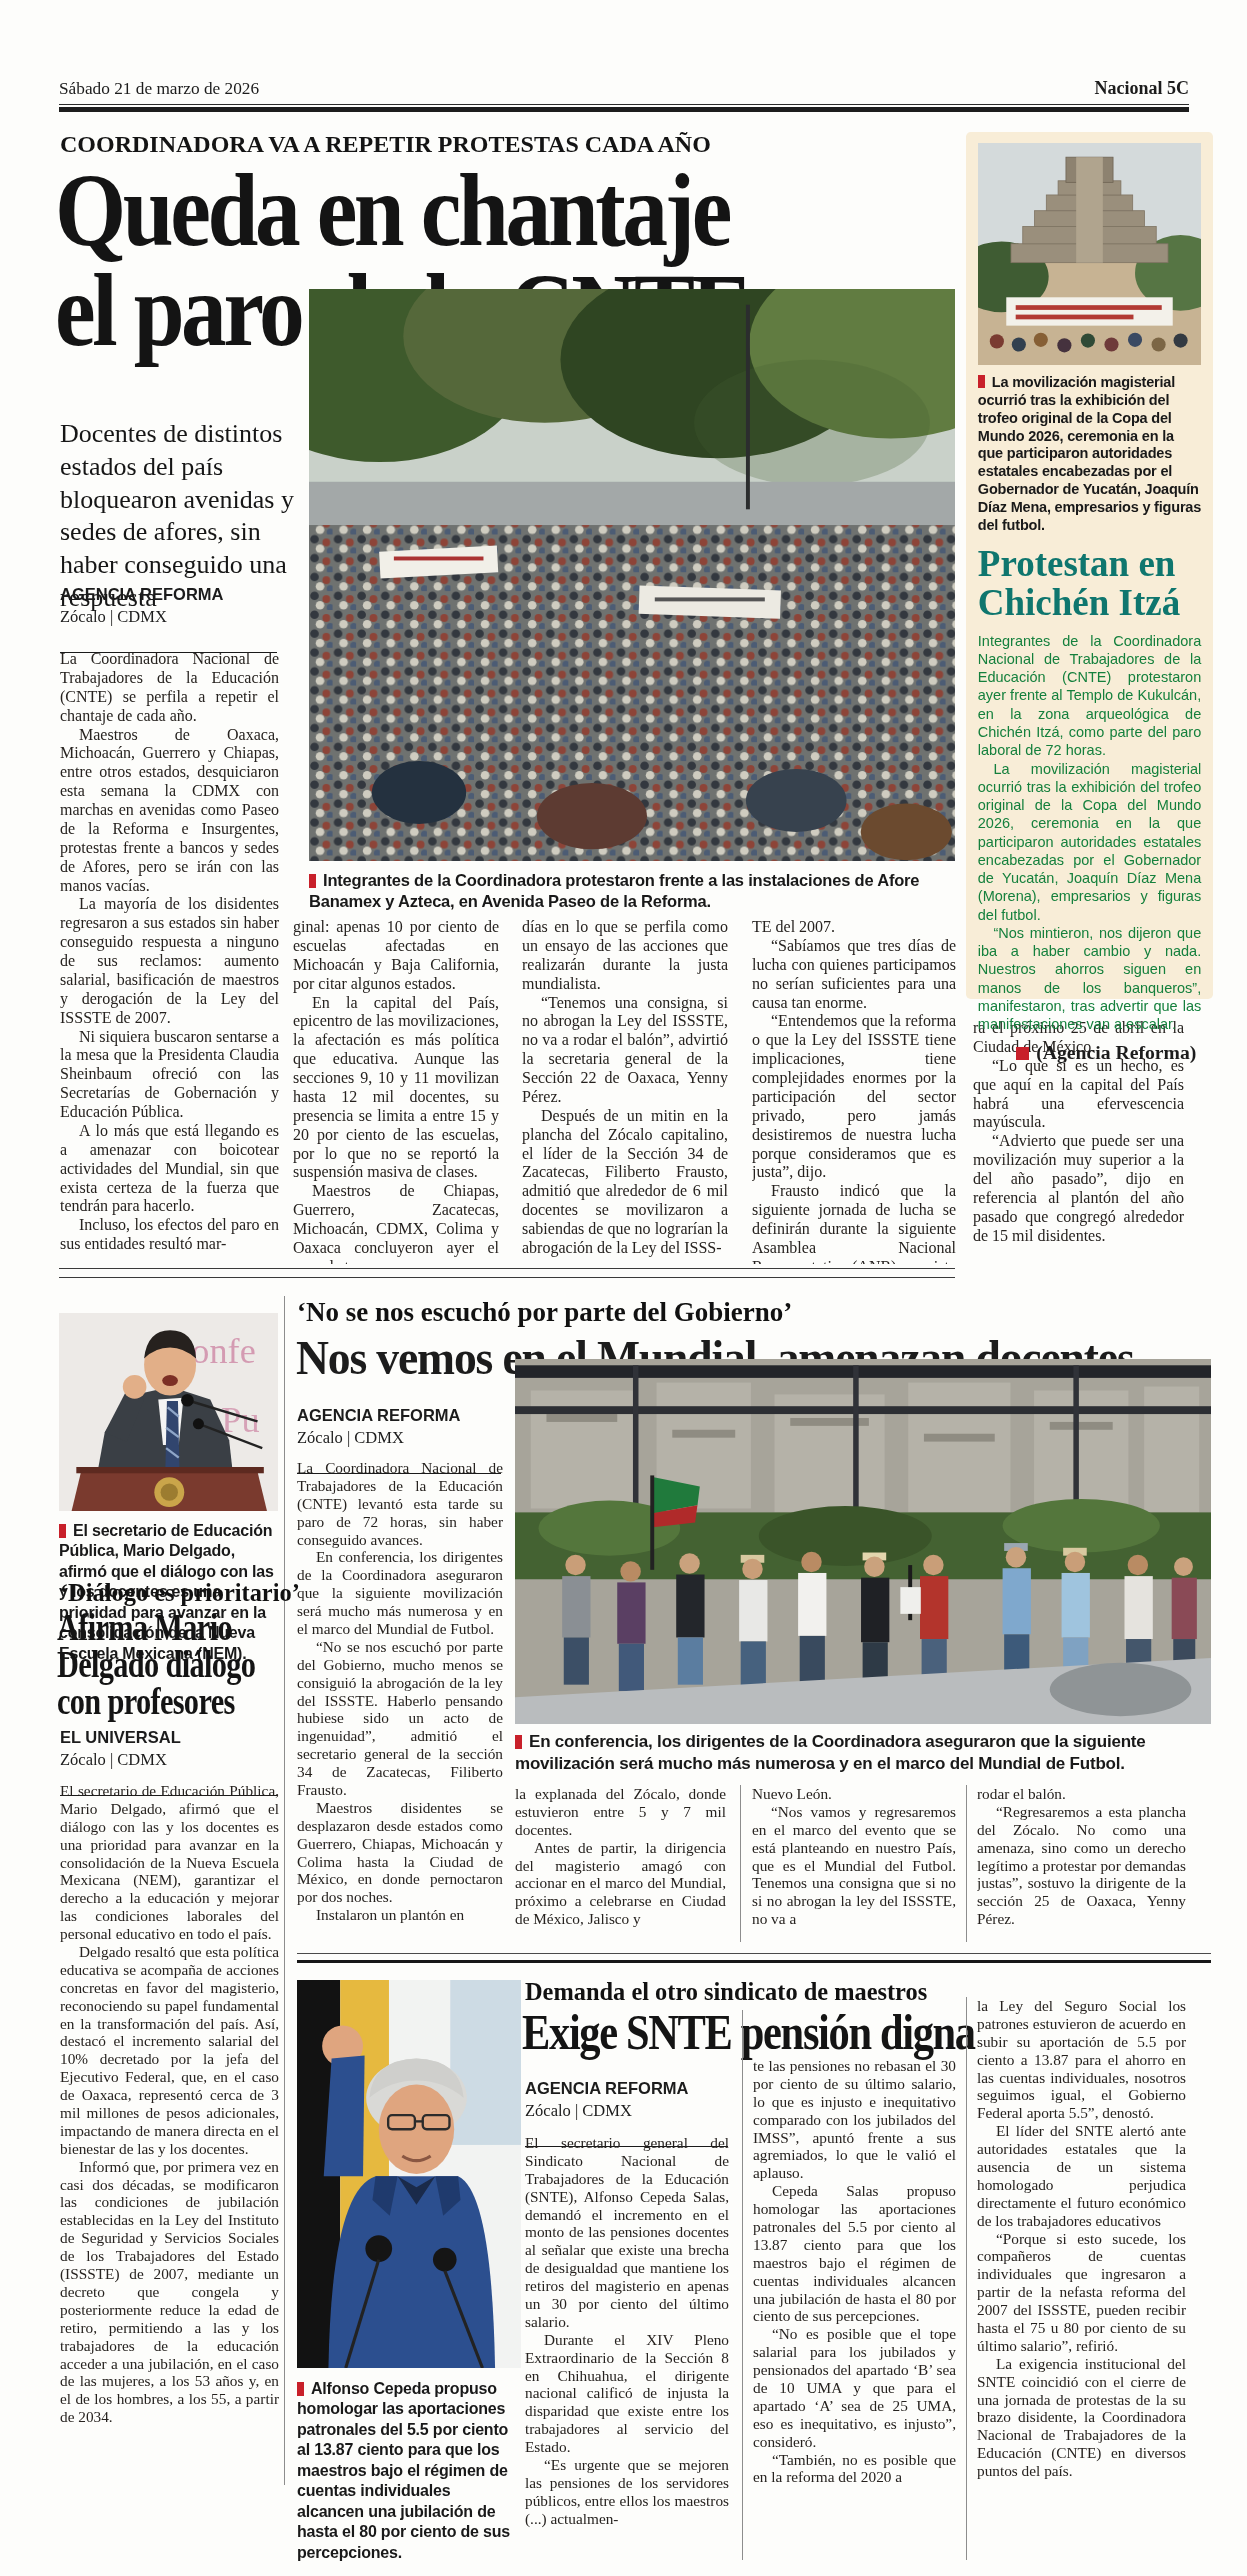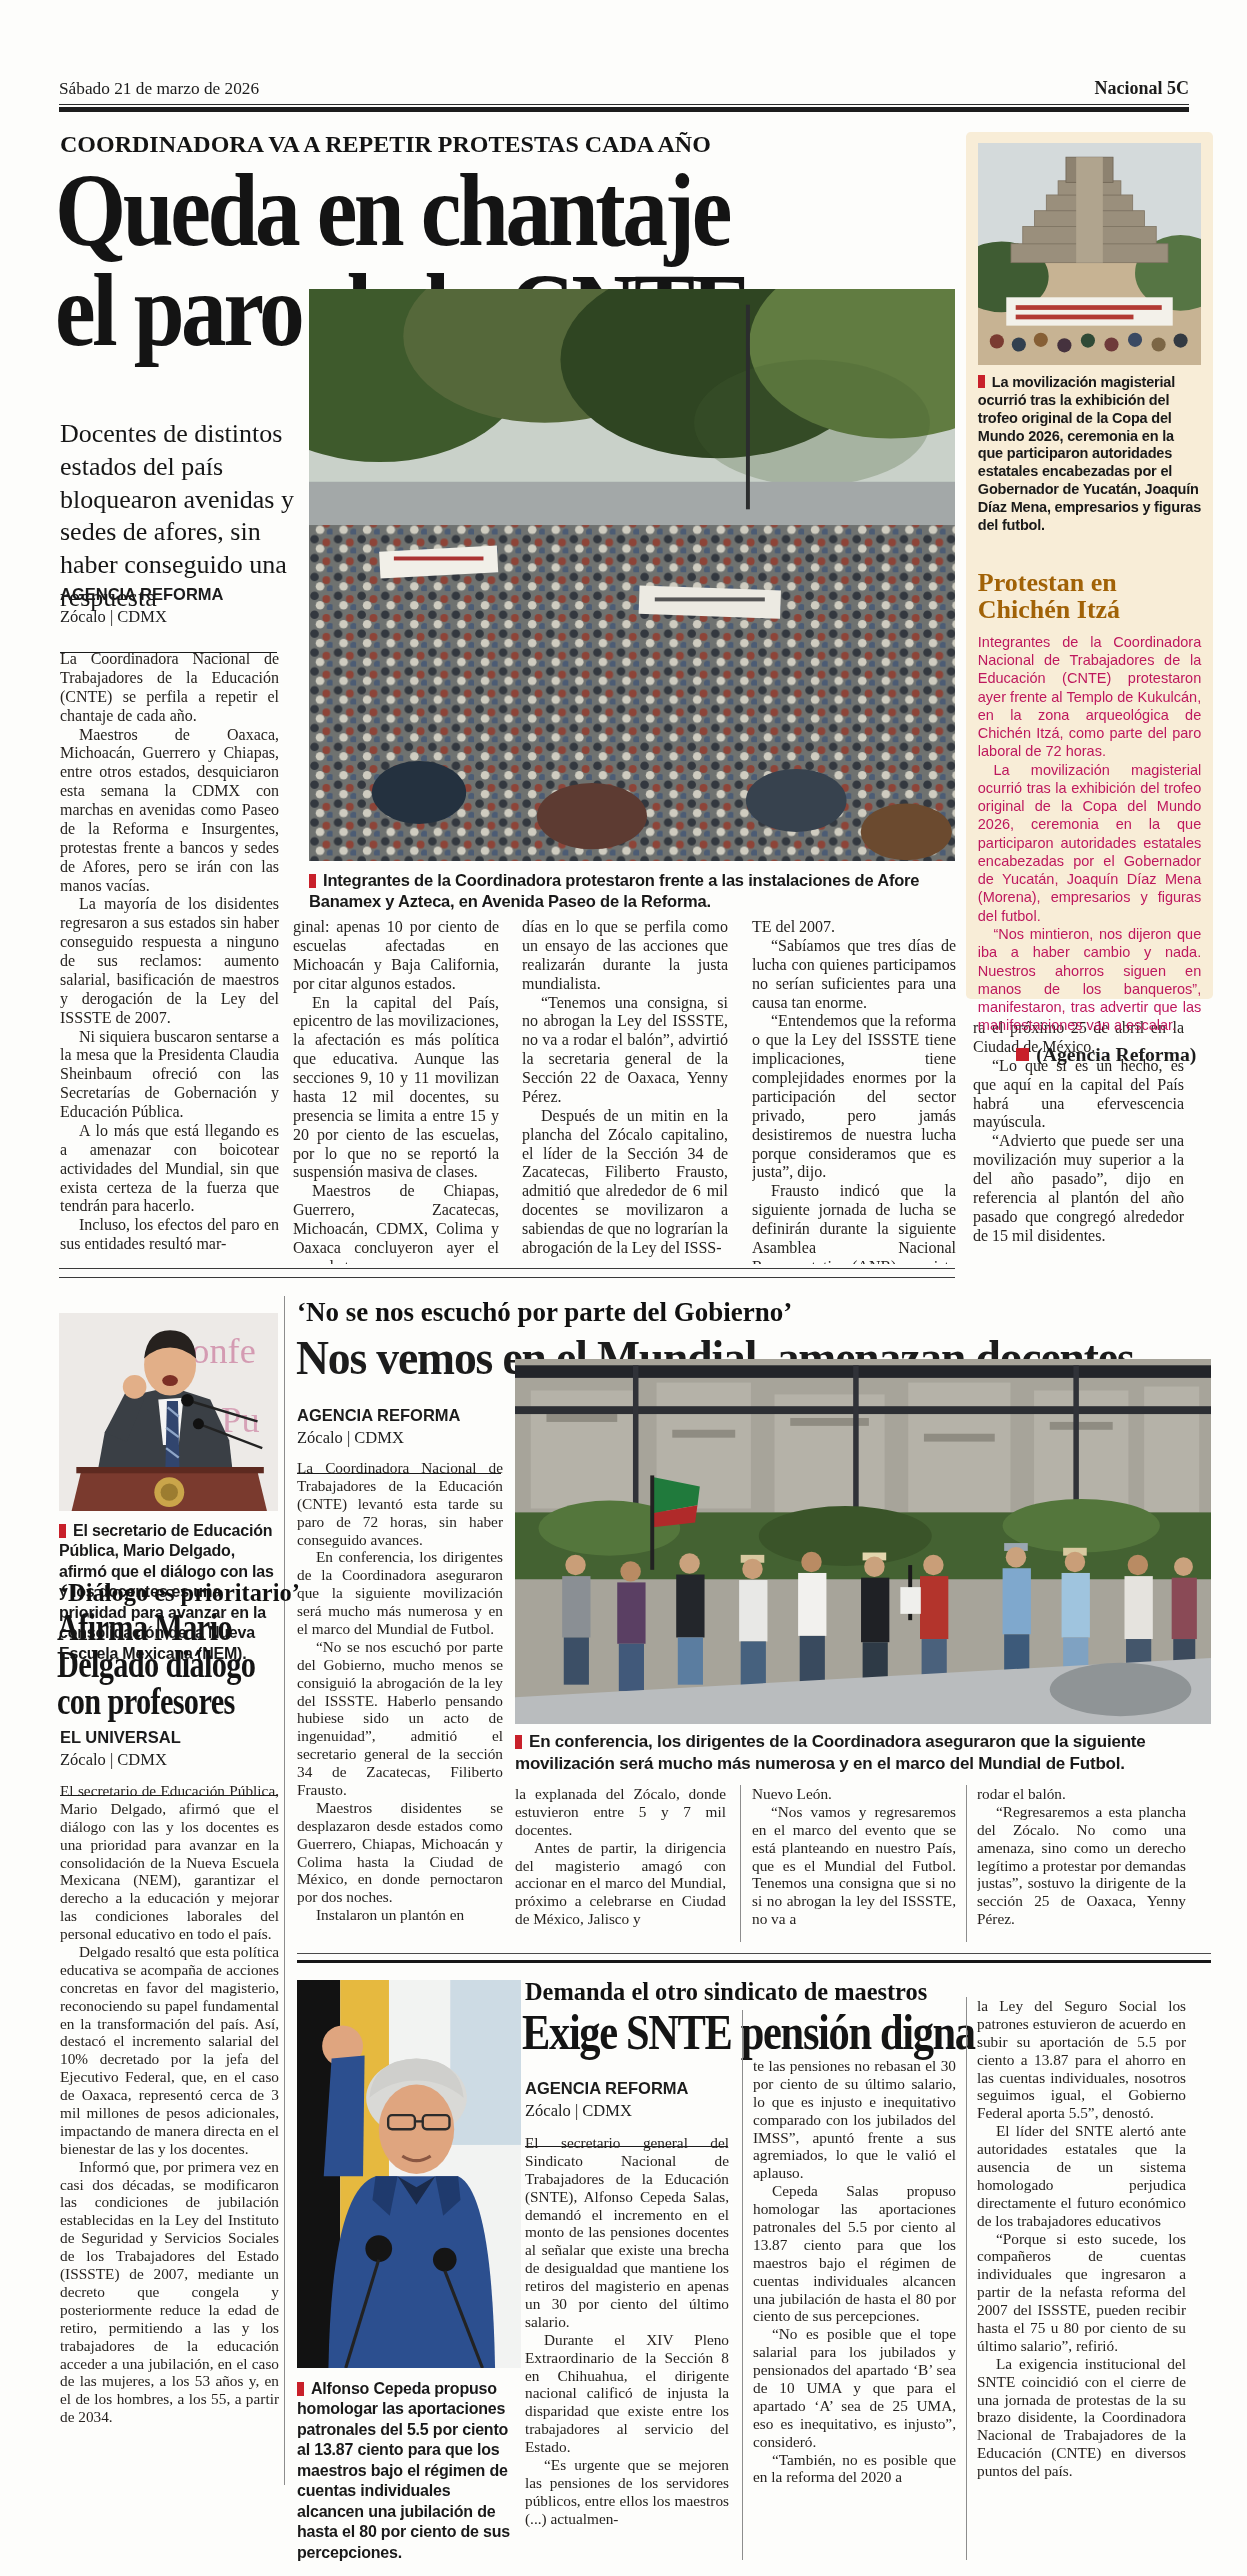--- a/index.html
+++ b/index.html
@@ -42,22 +42,22 @@
   .red-sq{ display:inline-block; width:7px; height:13.4px; background:var(--red); margin-right:7px; vertical-align:-1.6px; }
 
   
   .rule-dbl{ border-top:1.6px solid #3a3a3a; border-bottom:1.6px solid #3a3a3a; height:7.9px; }
   .rule-thickthin{ border-top:1.6px solid #4a4a4a; border-bottom:3.9px solid #171717; height:6.3px; }
   .vrule{ width:0; border-left:0.8px solid #8d8d8d; }
 
   
   .sidebar{ left:966px; top:132px; width:247px; height:867px; background:#f8edd7; border-radius:4.7px; padding:11px 11.8px; box-sizing:border-box; }
   .sidebar .cap{ font-size:14.5px; line-height:1.24; margin-top:8.6px; }
-  .sb-head{ font-weight:bold; font-size:26px; line-height:1.04; margin-top:34px; color:#a16207; }
-  .sb-body{ font-family:"Liberation Sans", sans-serif; font-size:14.5px; line-height:1.26; text-align:justify; margin-top:9.4px; color:#be185d; }
+  .sb-head{ font-weight:bold; font-size:37px; line-height:1.04; margin-top:10px; color:#0f766e; }
+  .sb-body{ font-family:"Liberation Sans", sans-serif; font-size:14.5px; line-height:1.26; text-align:justify; margin-top:9.4px; color:#15803d; }
   .sb-body p{ margin:0; }
   .sb-body p + p{ text-indent:15.7px; }
   .sb-credit{ margin-top:7.9px; font-weight:bold; font-size:19.7px; text-indent:38px; }
   .sb-credit .red-sq{ width:13.4px; height:13.4px; vertical-align:-0.8px; }
 
   .photo{ overflow:hidden; background:#ccc; }
   .photo svg{ display:block; width:100%; height:100%; }
 
   
   .m2-kicker{ left:297px; top:1297px; font-size:27px; }

